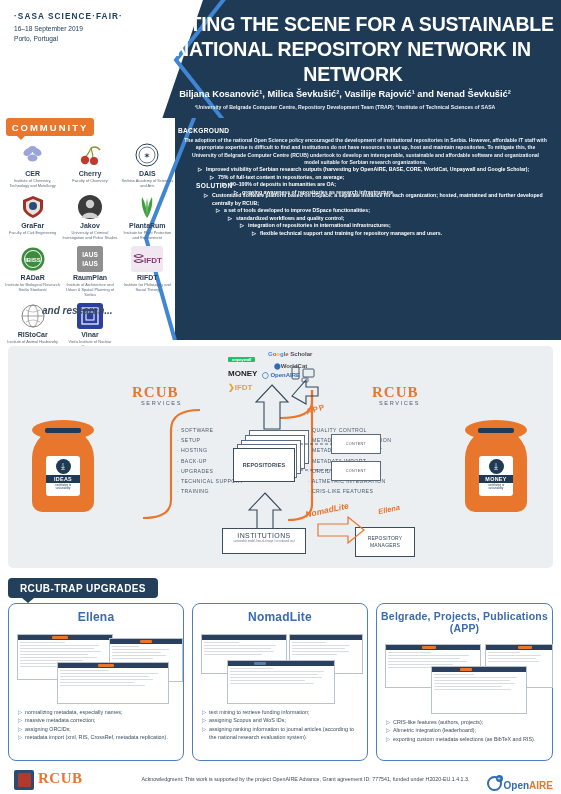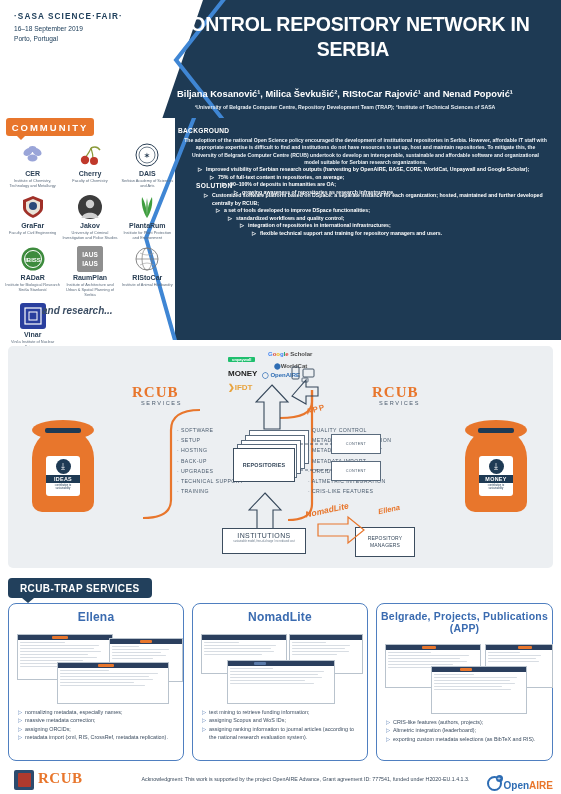--- a/index.html
+++ b/index.html
@@ -311,32 +311,33 @@
     <div class="header-navy"></div>
     <svg class="header-chevron" viewBox="0 0 70 130">
       <path d="M60 -2 L8 64 L60 130" fill="none" stroke="#3f86d4" stroke-width="4"></path>
     </svg>
     <div class="osf-block">
       <div class="osf-title">·SASA SCIENCE·FAIR·</div>
       <div class="osf-line">16–18 September 2019</div>
       <div class="osf-line">Porto, Portugal</div>
     </div>
     <div class="poster-title">
-      <div>CONTROL REPOSITORY NETWORK IN SERBIA</div>
+      <div>SETTING THE SCENE FOR A SUSTAINABLE</div>
+      <div>NATIONAL REPOSITORY NETWORK IN NETWORK</div>
     </div>
   </div>
 
   <div class="upper">
     <div class="upper-white-left"></div>
     <svg class="upper-diag" viewBox="0 0 70 250">
       <path d="M62 -10 L6 130 L40 250" fill="none" stroke="#3f86d4" stroke-width="4"></path>
     </svg>
   </div>
 
-  <div class="authors">Biljana Kosanović¹, Milica Ševkušić², RIStoCar Rajović¹ and Nenad Popović¹</div>
+  <div class="authors">Biljana Kosanović¹, Milica Ševkušić², Vasilije Rajović¹ and Nenad Ševkušić²</div>
   <div class="affil">¹University of Belgrade Computer Centre, Repository Development Team (TRAP); ²Institute of Technical Sciences of SASA</div>
 
   <div class="community-tag">COMMUNITY</div>
   <div class="logo-grid">
     <div class="logo-cell">
       <div class="logo-mark">
         <svg viewBox="0 0 26 26" width="26" height="26">
             <g fill="#9aa5d8">
               <ellipse cx="8" cy="10" rx="5" ry="3.4" transform="rotate(-35 8 10)"></ellipse>
               <ellipse cx="17" cy="10" rx="5" ry="3.4" transform="rotate(35 17 10)"></ellipse>
@@ -427,20 +428,32 @@
       <div class="logo-mark" style="background:#8c8c8c;">
         <svg viewBox="0 0 26 26" width="26" height="26">
             <rect width="26" height="26" fill="#8f8f8f"></rect>
             <text x="13" y="11" font-size="6.5" text-anchor="middle" fill="#fff" font-weight="bold">IAUS</text>
             <text x="13" y="20" font-size="6.5" text-anchor="middle" fill="#fff" font-weight="bold">IAUS</text>
           </svg>
       </div>
       <div class="logo-name">RaumPlan</div>
       <div class="logo-desc">Institute of Architecture and Urban
 &amp; Spatial Planning of Serbia</div>
+    </div>
+    <div class="logo-cell">
+      <div class="logo-mark" style="background:#efe6ef; width:32px;">
+        <svg viewBox="0 0 32 20" width="32" height="20">
+            <rect width="32" height="20" fill="#f0e7f0"></rect>
+            <path d="M3 7 q5 -3 9 0 q-4 3 -9 0 M3 12 q5 -3 9 0 q-4 3 -9 0" fill="none" stroke="#7a3b6e" stroke-width="1.1"></path>
+            <text x="22" y="14" font-size="8" text-anchor="middle" fill="#7a3b6e" font-weight="bold">IFDT</text>
+          </svg>
+      </div>
+      <div class="logo-name">RIFDT</div>
+      <div class="logo-desc">Institute for Philosophy
+and Social Theory</div>
     </div>
     <div class="logo-cell">
       <div class="logo-mark">
         <svg viewBox="0 0 26 26" width="26" height="26">
             <circle cx="13" cy="13" r="11" fill="none" stroke="#7a7a7a" stroke-width="0.9"></circle>
             <ellipse cx="13" cy="13" rx="5" ry="11" fill="none" stroke="#7a7a7a" stroke-width="0.7"></ellipse>
             <line x1="2" y1="13" x2="24" y2="13" stroke="#7a7a7a" stroke-width="0.7"></line>
             <path d="M6 7 q7 4 14 0 M6 19 q7 -4 14 0" fill="none" stroke="#9a9a9a" stroke-width="0.6"></path>
           </svg>
       </div>
@@ -594,21 +607,21 @@
   </div>
 
   <div class="rm-box">REPOSITORY
 MANAGERS</div>
   <div class="nomad-label">NomadLite</div>
   <div class="ellena-label">Ellena</div>
   <svg style="position:absolute; left:316px; top:512px;" width="50" height="34">
     <path d="M48 18 L32 5 L32 12 L2 12 L2 24 L32 24 L32 31 Z" fill="none" stroke="#e8762c" stroke-width="1.2"></path>
   </svg>
 
-  <div class="trap-tag">RCUB-TRAP SERVICES</div>
+  <div class="trap-tag">RCUB-TRAP UPGRADES</div>
 
   <div class="panel p1">
     <div class="panel-title">Ellena</div>
     <div class="shots">
       <div class="shot" style="left:2px; top:6px; width:96px; height:46px;">
         <div class="shot-bar">
             <div class="shot-accent" style="left:34px; width:16px;"></div>
           </div>
         <div class="shot-body">
           <div class="ln" style="width:50%"></div>

